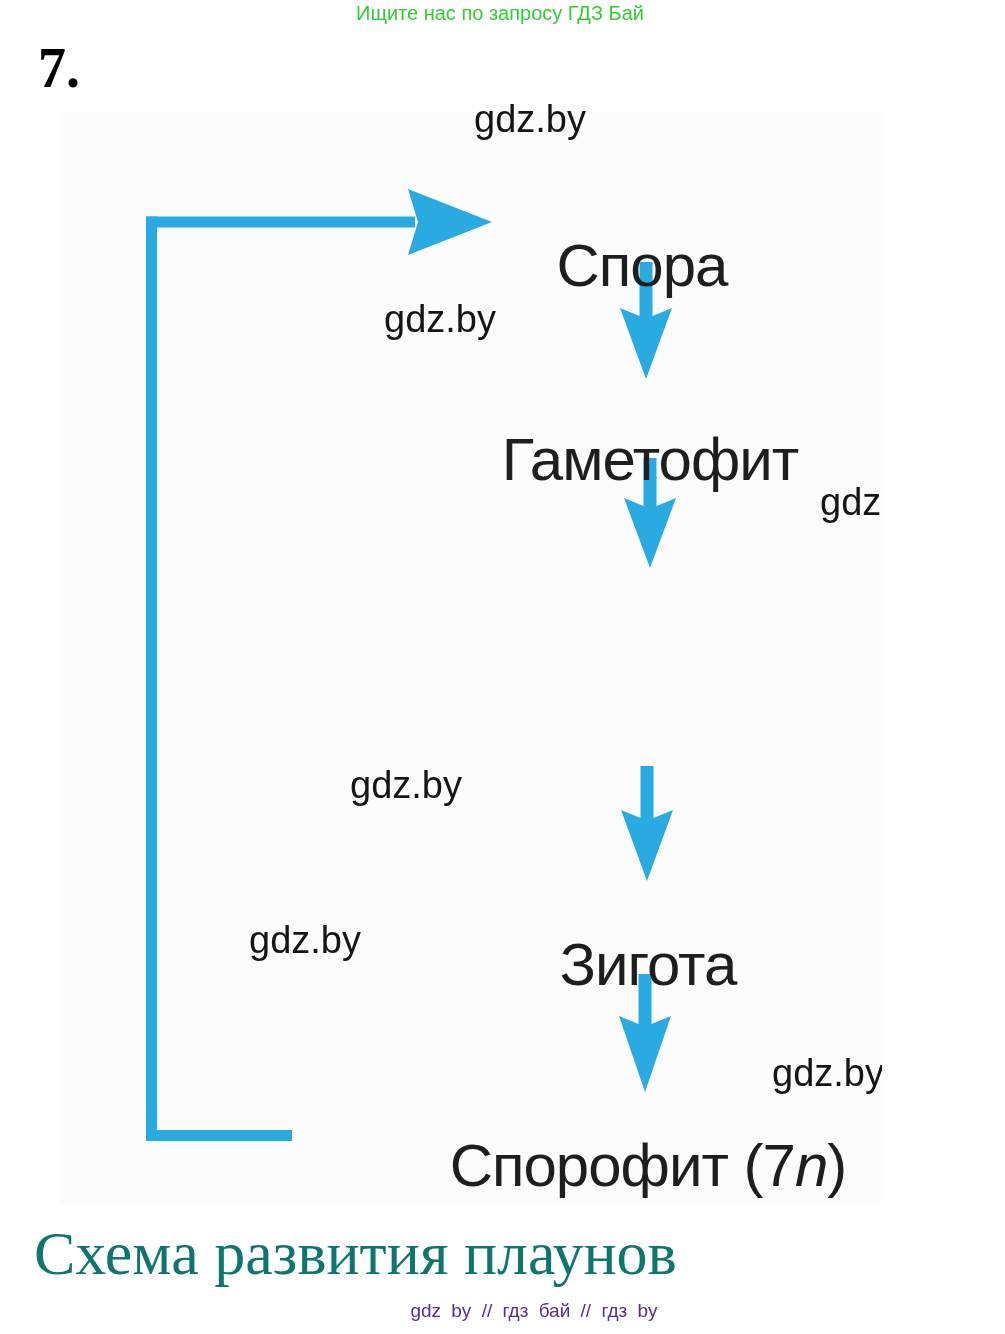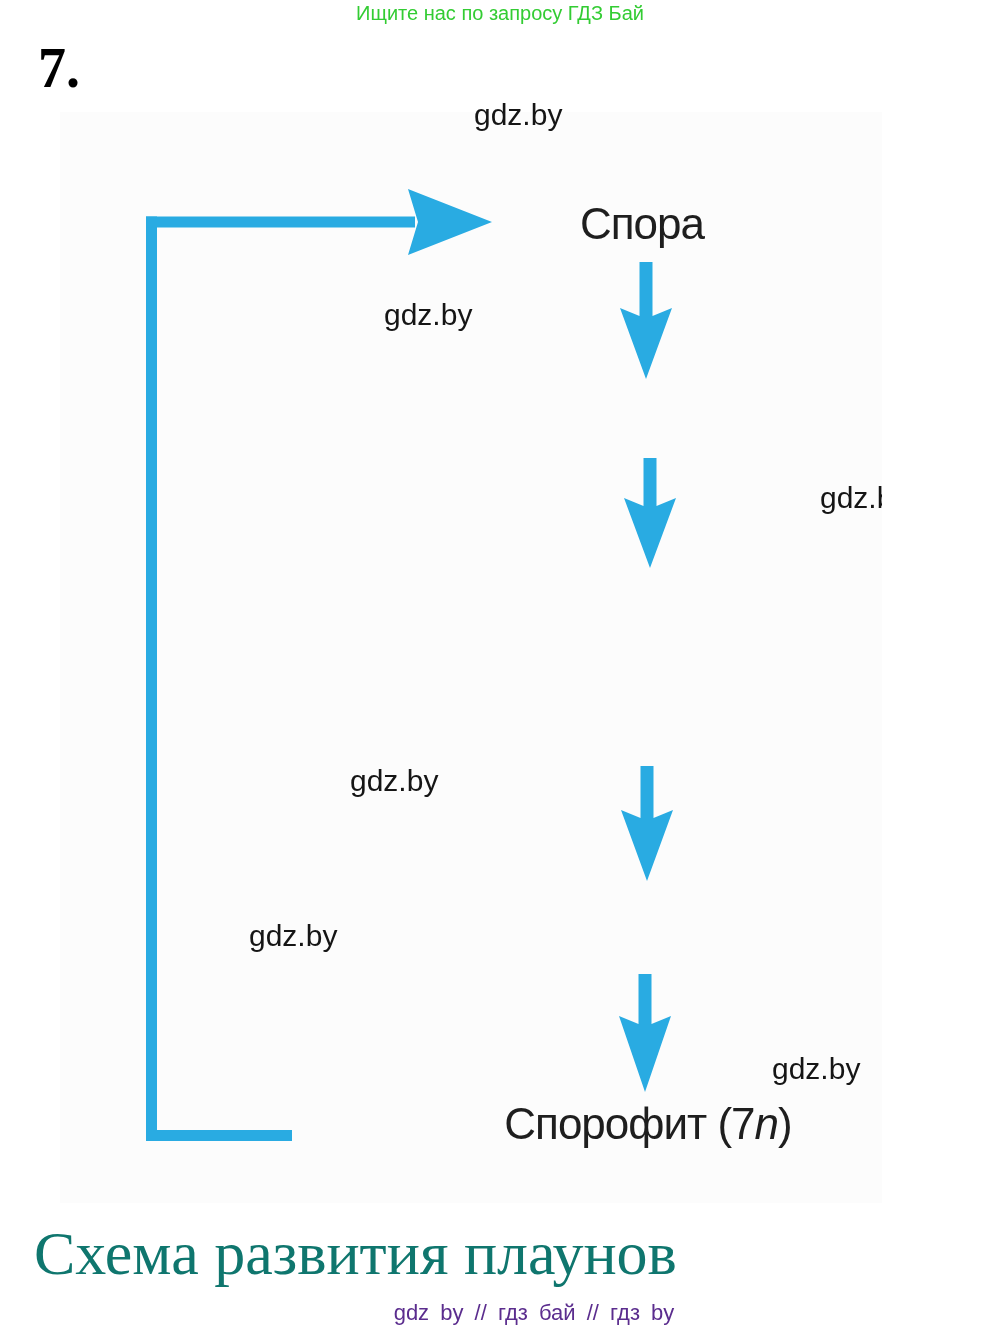--- a/index.html
+++ b/index.html
@@ -30,66 +30,67 @@
     position: absolute;
     left: 38px; top: 40px;
     font-family: "Liberation Serif", serif;
     font-weight: bold;
     font-size: 56px;
     color: #000000;
     line-height: 1;
   }
   .wm {
     position: absolute;
-    font-size: 30px;
+    font-size: 38px;
     color: #151515;
     white-space: nowrap;
     line-height: 1;
   }
   .wm1 { left: 474px; top: 100px; }
   .wm2 { left: 384px; top: 300px; }
   .wm3 { left: 820px; top: 483px; }
   .wm4 { left: 350px; top: 766px; }
   .wm5 { left: 249px; top: 921px; }
   .wm6 { left: 772px; top: 1054px; }
   .arrows {
     position: absolute;
     left: 0; top: 0;
     width: 1005px; height: 1334px;
     pointer-events: none;
   }
   .node {
     position: absolute;
     transform: translateX(-50%);
     color: #1e1e1e;
-    font-size: 44px;
+    font-size: 60px;
     line-height: 68px;
     white-space: nowrap;
     text-align: center;
     letter-spacing: -1px;
+    margin-top: 42px;
   }
   .node-spora     { left: 642px; top: 190px; }
   .node-gametofit { left: 650px; top: 384px; }
   .node-cells     { left: 645px; top: 568px; line-height: 102px; }
   .node-zigota    { left: 648px; top: 889px; }
   .node-sporofit  { left: 648px; top: 1090px; }
   .caption {
     position: absolute;
     left: 34px; top: 1222px;
     font-family: "Liberation Serif", serif;
     font-size: 62px;
     color: #0f766e;
     line-height: 1;
     white-space: nowrap;
   }
   .footer {
     position: absolute;
     left: 534px; top: 1300px;
     transform: translateX(-50%);
-    font-size: 22px;
+    font-size: 19px;
     color: #5b2d8e;
     word-spacing: 5px;
     white-space: nowrap;
   }
 </style>
 </head>
 <body>
 
 <div class="canvas">
 
@@ -125,22 +126,24 @@
     <g fill="#29abe2">
       <polygon points="640.5,766 653.5,766 653.5,818 673,810 647,881 621,810 640.5,818"></polygon>
     </g>
     <g fill="#29abe2">
       <polygon points="638.5,974 651.5,974 651.5,1024 671,1016 645,1092 619,1016 638.5,1024"></polygon>
     </g>
   </svg>
 
   <div class="node node-spora">Спора</div>
 
+  <div class="node node-gametofit">Гаметофит</div>
 
 
+  <div class="node node-zigota">Зигота</div>
 
   <div class="node node-sporofit"><span>Спорофит (7</span><i>n</i><span>)</span></div>
 
   <div class="caption">Схема развития плаунов</div>
 
   <div class="footer">gdz by // гдз бай // гдз by</div>
 
 </div>
 
 </body></html>

